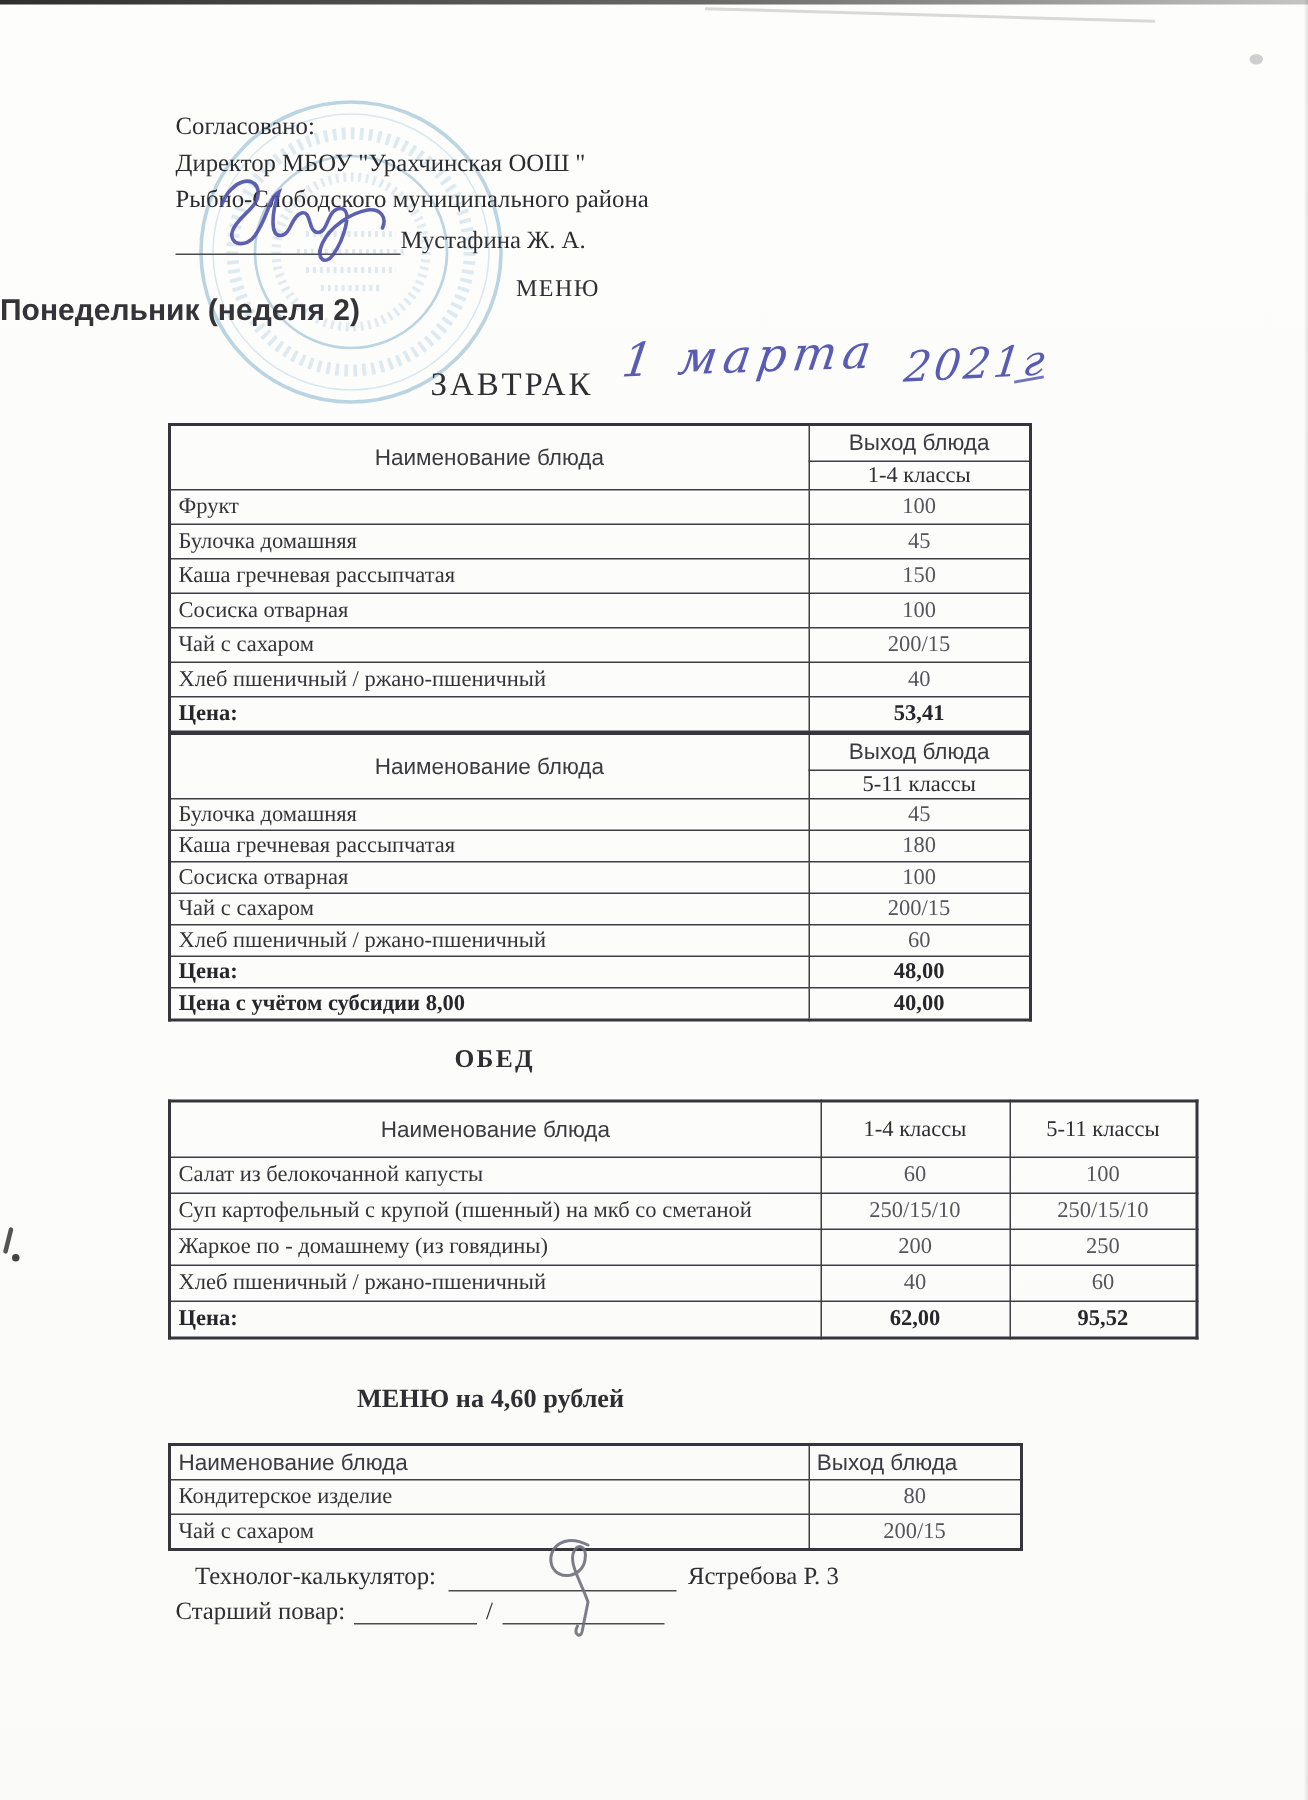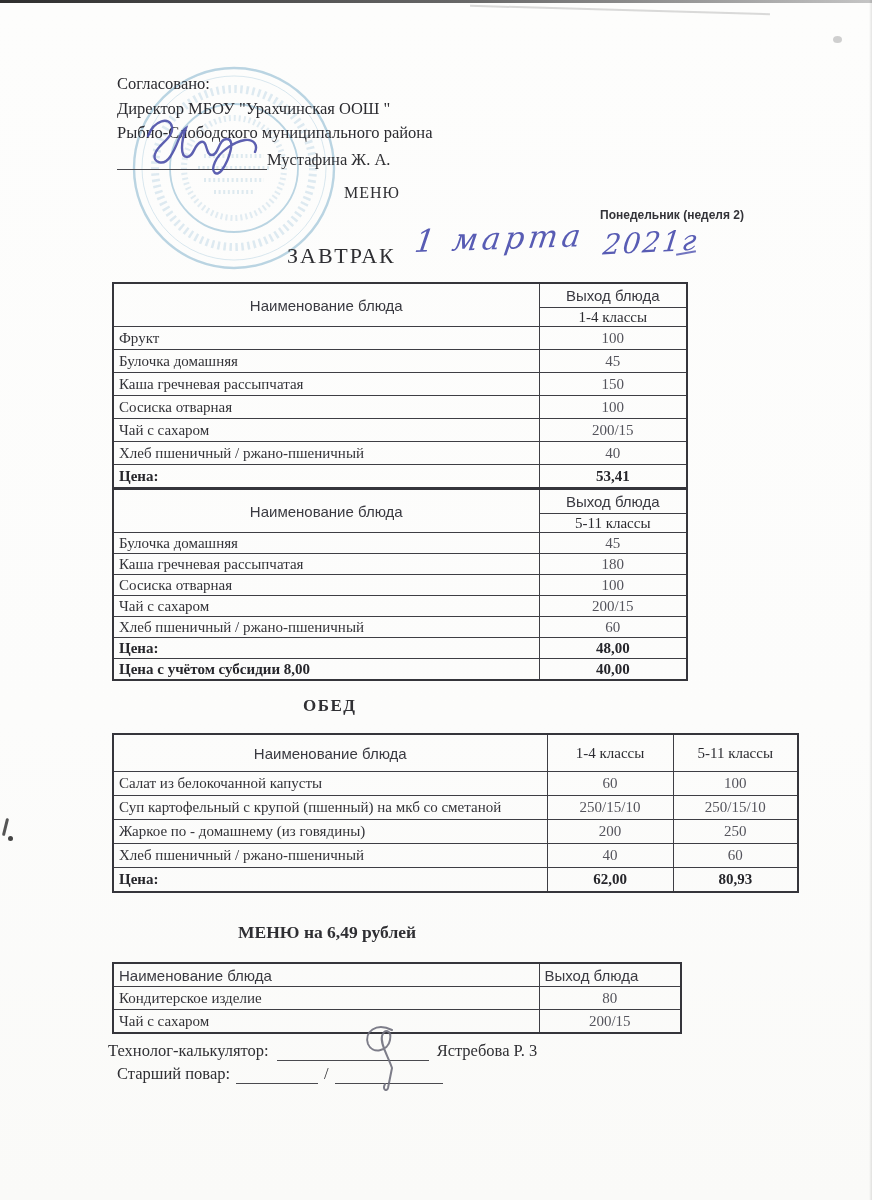--- a/index.html
+++ b/index.html
@@ -20,22 +20,22 @@
   .mark-left-dot{left:8px;top:836px;width:5px;height:5px;background:#444;border-radius:50%;}
   .scan-right-edge{right:0;top:0;width:3px;height:1200px;background:linear-gradient(to left,rgba(0,0,0,.10),rgba(0,0,0,0));}
 
   
   .approval{left:117px;top:72px;font-size:16.5px;line-height:24.5px;color:#2b2b30;}
   .sign-line{left:117px;top:150px;font-size:16.5px;display:flex;align-items:flex-end;text-align:right;}
   .blank{display:inline-block;border-bottom:1.6px solid #4a4a4f;height:18px;}
 
   
   .title{left:0;top:184px;width:744px;text-align:center;font-size:16px;font-weight:normal;letter-spacing:1px;}
-  .subtitle{left:0;top:208px;width:744px;text-align:right;
-    font-family:"Liberation Sans",sans-serif;font-size:12px;font-weight:bold;color:#333338;}
+  .subtitle{left:0;top:196px;width:744px;text-align:left;
+    font-family:"Liberation Sans",sans-serif;font-size:20px;font-weight:bold;color:#333338;}
   .h-breakfast{left:287px;top:243px;font-size:22px;font-weight:normal;letter-spacing:2px;}
   .h-lunch{left:303px;top:696px;font-size:17px;font-weight:bold;letter-spacing:1.5px;}
   .h-menu8{left:238px;top:922px;font-size:17.5px;font-weight:bold;}
 
   
   .hand{font-family:"DejaVu Serif",serif;font-style:italic;color:#585cb4;}
   .hand-date1{left:415px;top:220px;font-size:31px;letter-spacing:4px;transform:rotate(-2deg) skewX(-10deg);}
   .hand-date2{left:603px;top:226px;font-size:28px;letter-spacing:2px;transform:rotate(-3deg) skewX(-10deg);}
   .hand-dash{left:676px;top:252px;width:20px;height:2px;background:#585cb4;transform:rotate(-10deg);opacity:.85;}
 
@@ -58,22 +58,22 @@
   .t1 td,.t1 th{height:22px;}
   .t2 td,.t2 th{height:20px;}
   .t3 td{height:23px;}
   .t3 th{height:36px;}
   .t4 td,.t4 th{height:22px;}
   .t1 th.out,.t2 th.out{height:23px;}
   .t1 th.grade,.t2 th.grade{height:18px;}
   .t4 th.sans{text-align:left;}
 
   
-  .footer1{left:108px;top:1041px;font-size:16.5px;display:flex;align-items:flex-end;gap:8px;}
-  .footer2{left:117px;top:1064px;font-size:16.5px;display:flex;align-items:center;gap:6px;}
+  .footer1{left:130px;top:1041px;font-size:16.5px;display:flex;align-items:flex-end;gap:8px;}
+  .footer2{left:117px;top:1064px;font-size:16.5px;display:flex;align-items:flex-start;gap:6px;}
 
   svg{position:absolute;overflow:visible;}
 </style>
 </head>
 <body>
 
 <div class="page">
 
   <div class="abs scan-top-edge"></div>
   <div class="abs scan-diag"></div>
@@ -233,26 +233,26 @@
           <td class="val">250</td>
         </tr>
     <tr>
           <td class="name">Хлеб пшеничный / ржано-пшеничный</td>
           <td class="val">40</td>
           <td class="val">60</td>
         </tr>
     <tr class="total">
           <td class="name">Цена:</td>
           <td class="val">62,00</td>
-          <td class="val">80,93</td>
-        </tr>
-  </tbody>
-    </table>
-
-  <div class="abs h-menu8">МЕНЮ на 6,49 рублей</div>
+          <td class="val">95,52</td>
+        </tr>
+  </tbody>
+    </table>
+
+  <div class="abs h-menu8">МЕНЮ на 4,60 рублей</div>
 
   <table class="menu t4">
     <colgroup>
         <col style="width:426px">
         <col style="width:142px">
       </colgroup>
     <tbody>
         <tr>
       <th class="sans">Наименование блюда</th>
       <th class="sans">Выход блюда</th>

